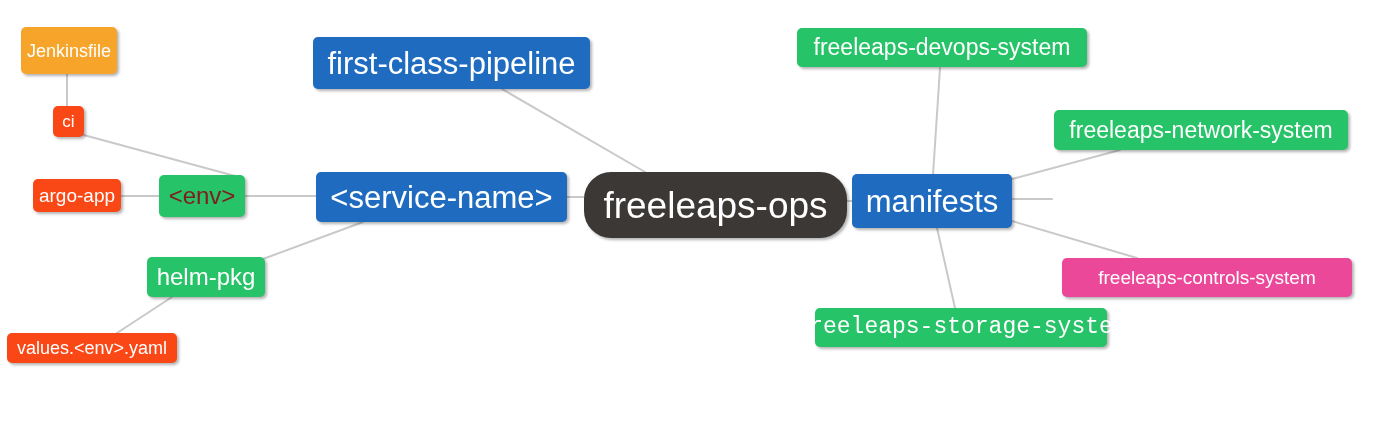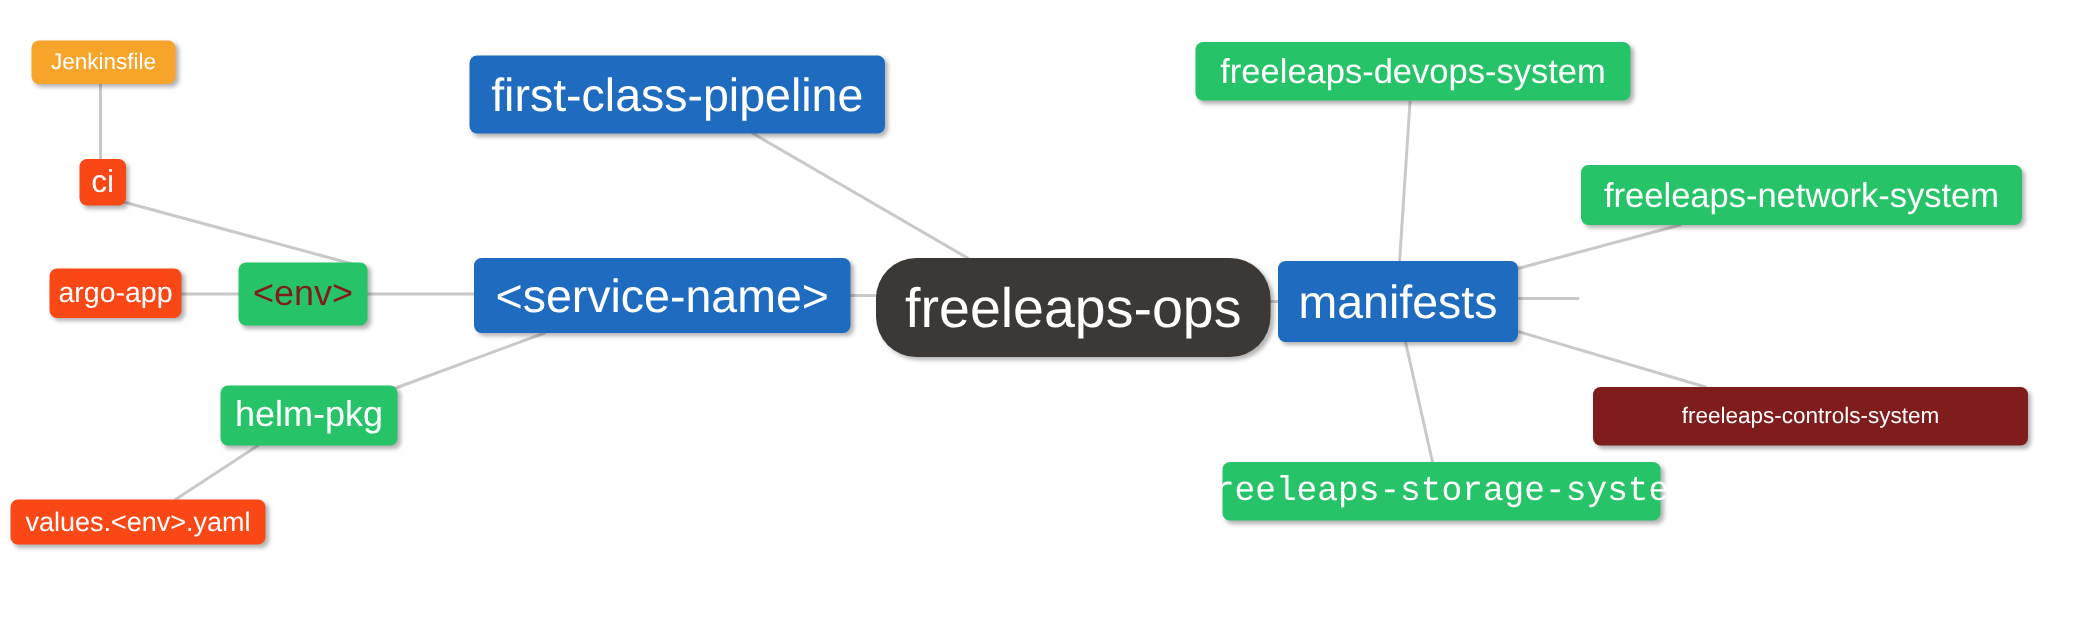--- a/index.html
+++ b/index.html
@@ -58,24 +58,24 @@
       <line x1="502" y1="89" x2="645" y2="172" stroke="#c9c9c9"></line>
       <line x1="567" y1="197" x2="584" y2="197" stroke="#c9c9c9"></line>
       <line x1="847" y1="201" x2="852" y2="201" stroke="#c9c9c9"></line>
       <line x1="933" y1="175" x2="940" y2="68" stroke="#c9c9c9"></line>
       <line x1="1012" y1="179" x2="1120" y2="150" stroke="#c9c9c9"></line>
       <line x1="1012" y1="199" x2="1052" y2="199" stroke="#c9c9c9"></line>
       <line x1="1012" y1="221" x2="1137" y2="258" stroke="#c9c9c9"></line>
       <line x1="937" y1="228" x2="955" y2="308" stroke="#c9c9c9"></line>
     </svg>
 
-<div class="node" style="left: 21px; top: 27px; width: 96px; height: 29px; font-size: 15px; background: rgb(247, 165, 42); color: rgb(255, 255, 255);">
+<div class="node" style="left: 21px; top: 27px; width: 96px; height: 47px; font-size: 18px; background: rgb(247, 165, 42); color: rgb(255, 255, 255);">
       <span>Jenkinsfile</span>
     </div>
-    <div class="node" style="left: 53px; top: 106px; width: 31px; height: 31px; font-size: 21px; background: rgb(250, 71, 22); color: rgb(255, 255, 255);">
+    <div class="node" style="left: 53px; top: 106px; width: 31px; height: 31px; font-size: 17px; background: rgb(250, 71, 22); color: rgb(255, 255, 255);">
       <span>ci</span>
     </div>
     <div class="node" style="left: 33px; top: 179px; width: 88px; height: 33px; font-size: 19px; background: rgb(250, 71, 22); color: rgb(255, 255, 255);">
       <span>argo-app</span>
     </div>
     <div class="node" style="left: 159px; top: 175px; width: 86px; height: 42px; font-size: 24px; background: rgb(39, 195, 104); color: #7f1d1d; text-align: center;">
       <span>&lt;env&gt;</span>
     </div>
     <div class="node" style="left: 147px; top: 257px; width: 118px; height: 40px; font-size: 24px; background: rgb(39, 195, 104); color: rgb(255, 255, 255);">
       <span>helm-pkg</span>
@@ -94,19 +94,19 @@
     </div>
     <div class="node" style="left: 852px; top: 174px; width: 160px; height: 54px; font-size: 31px; background: rgb(31, 107, 191); color: rgb(255, 255, 255);">
       <span>manifests</span>
     </div>
     <div class="node" style="left: 797px; top: 28px; width: 290px; height: 39px; font-size: 23px; background: rgb(39, 195, 104); color: rgb(255, 255, 255);">
       <span>freeleaps-devops-system</span>
     </div>
     <div class="node" style="left: 1054px; top: 110px; width: 294px; height: 40px; font-size: 23px; background: rgb(39, 195, 104); color: rgb(255, 255, 255);">
       <span>freeleaps-network-system</span>
     </div>
-    <div class="node" style="left: 1062px; top: 258px; width: 290px; height: 39px; font-size: 15px; background: #7f1d1d; color: rgb(255, 255, 255);">
+    <div class="node" style="left: 1062px; top: 258px; width: 290px; height: 39px; font-size: 19px; background: #ec4899; color: rgb(255, 255, 255);">
       <span>freeleaps-controls-system</span>
     </div>
     <div class="node" style="left: 815px; top: 308px; width: 292px; height: 39px; font-size: 23px; background: rgb(39, 195, 104); color: rgb(255, 255, 255); font-family: Liberation Mono, monospace;">
       <span>freeleaps-storage-system</span>
     </div>
   </div>
 
 </body></html>

